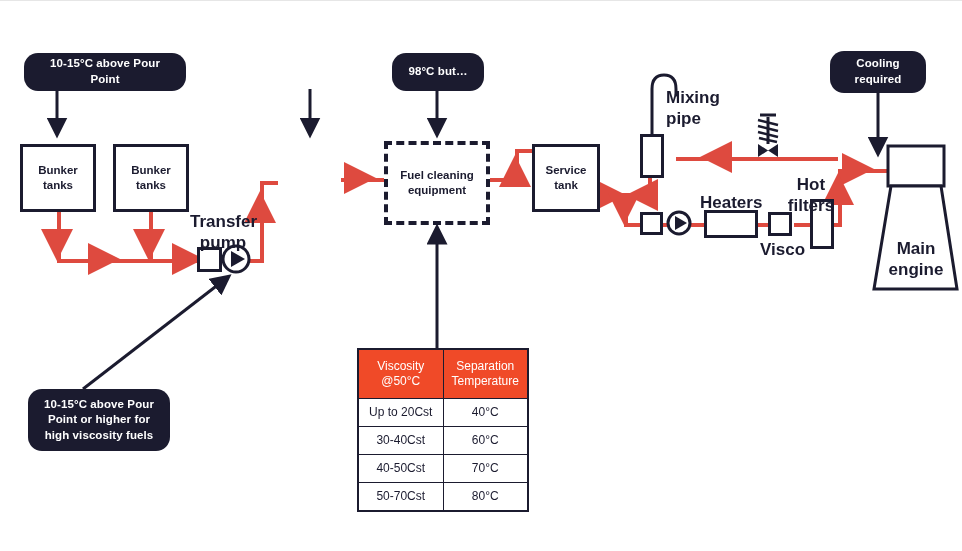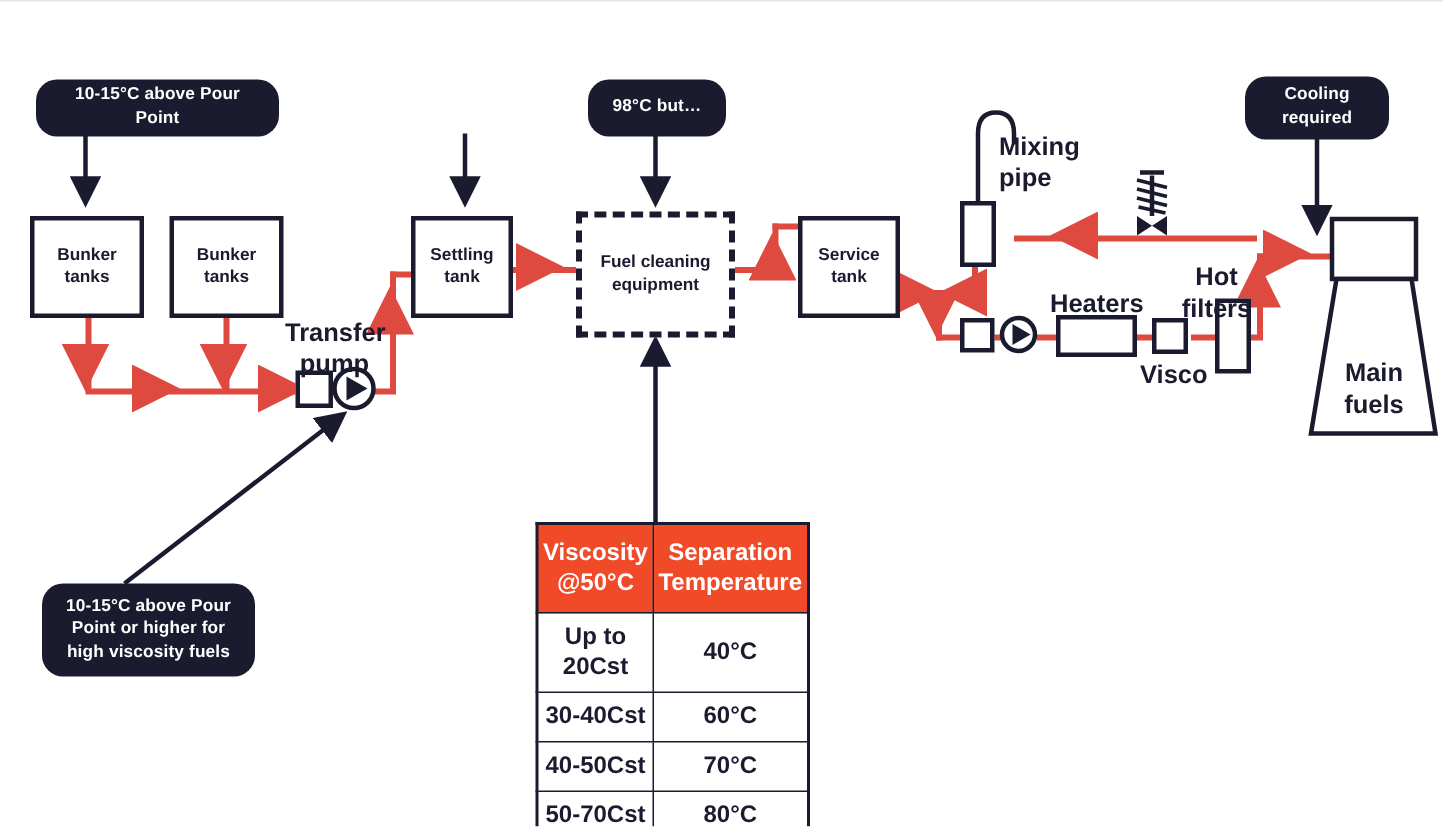--- a/index.html
+++ b/index.html
@@ -60,21 +60,21 @@
   svg.overlay{position:absolute;left:0;top:0;width:962px;height:551px;pointer-events:none;}
 
   
   #visc-table{
     position:absolute;left:357px;top:347px;width:172px;
     border-collapse:collapse;
     border:2px solid #1b1b2f;
   }
   #visc-table th,#visc-table td{
     border:1.5px solid #1b1b2f;
-    font-size:16px;font-weight:700;
+    font-size:12px;font-weight:400;
     text-align:center;
     color:#1b1b2f;
     padding:6px 2px;
     line-height:1.25;
     background:#ffffff;
     width:50%;
   }
   #visc-table th{
     background:#f04a28;color:#ffffff;padding:9px 3px;
   }
@@ -208,23 +208,20 @@
   </div>
 
   <div class="box" style="left:20px;top:143px;width:76px;height:68px;">
     <span>Bunker tanks</span>
   </div>
 
   <div class="box" style="left:113px;top:143px;width:76px;height:68px;">
     <span>Bunker tanks</span>
   </div>
 
-  <div class="box" style="left:274px;top:143px;width:68px;height:68px;">
-    <span>Settling tank</span>
-  </div>
 
   <div class="box dashed" style="left:384px;top:140px;width:106px;height:84px;">
     <span>Fuel cleaning equipment</span>
   </div>
 
   <div class="box" style="left:532px;top:143px;width:68px;height:68px;">
     <span>Service tank</span>
   </div>
 
   <div class="box plain" style="left:197px;top:246px;width:25px;height:25px;"></div>
@@ -233,21 +230,21 @@
 
   <div class="box plain" style="left:640px;top:211px;width:23px;height:23px;"></div>
 
   <div class="box plain" style="left:704px;top:209px;width:54px;height:28px;"></div>
 
   <div class="box plain" style="left:768px;top:211px;width:24px;height:24px;"></div>
 
   <div class="box plain" style="left:810px;top:198px;width:24px;height:50px;"></div>
 
   <div class="lbl" style="left:881px;top:237px;width:70px;">
-    <span>Main fuels</span>
+    <span>Main engine</span>
   </div>
 
   <div class="lbl" style="left:190px;top:210px;width:66px;">
     <span>Transfer pump</span>
   </div>
 
   <div class="lbl" style="left:666px;top:86px;width:46px;text-align:left;">
     <span>Mixing pipe</span>
   </div>
 

